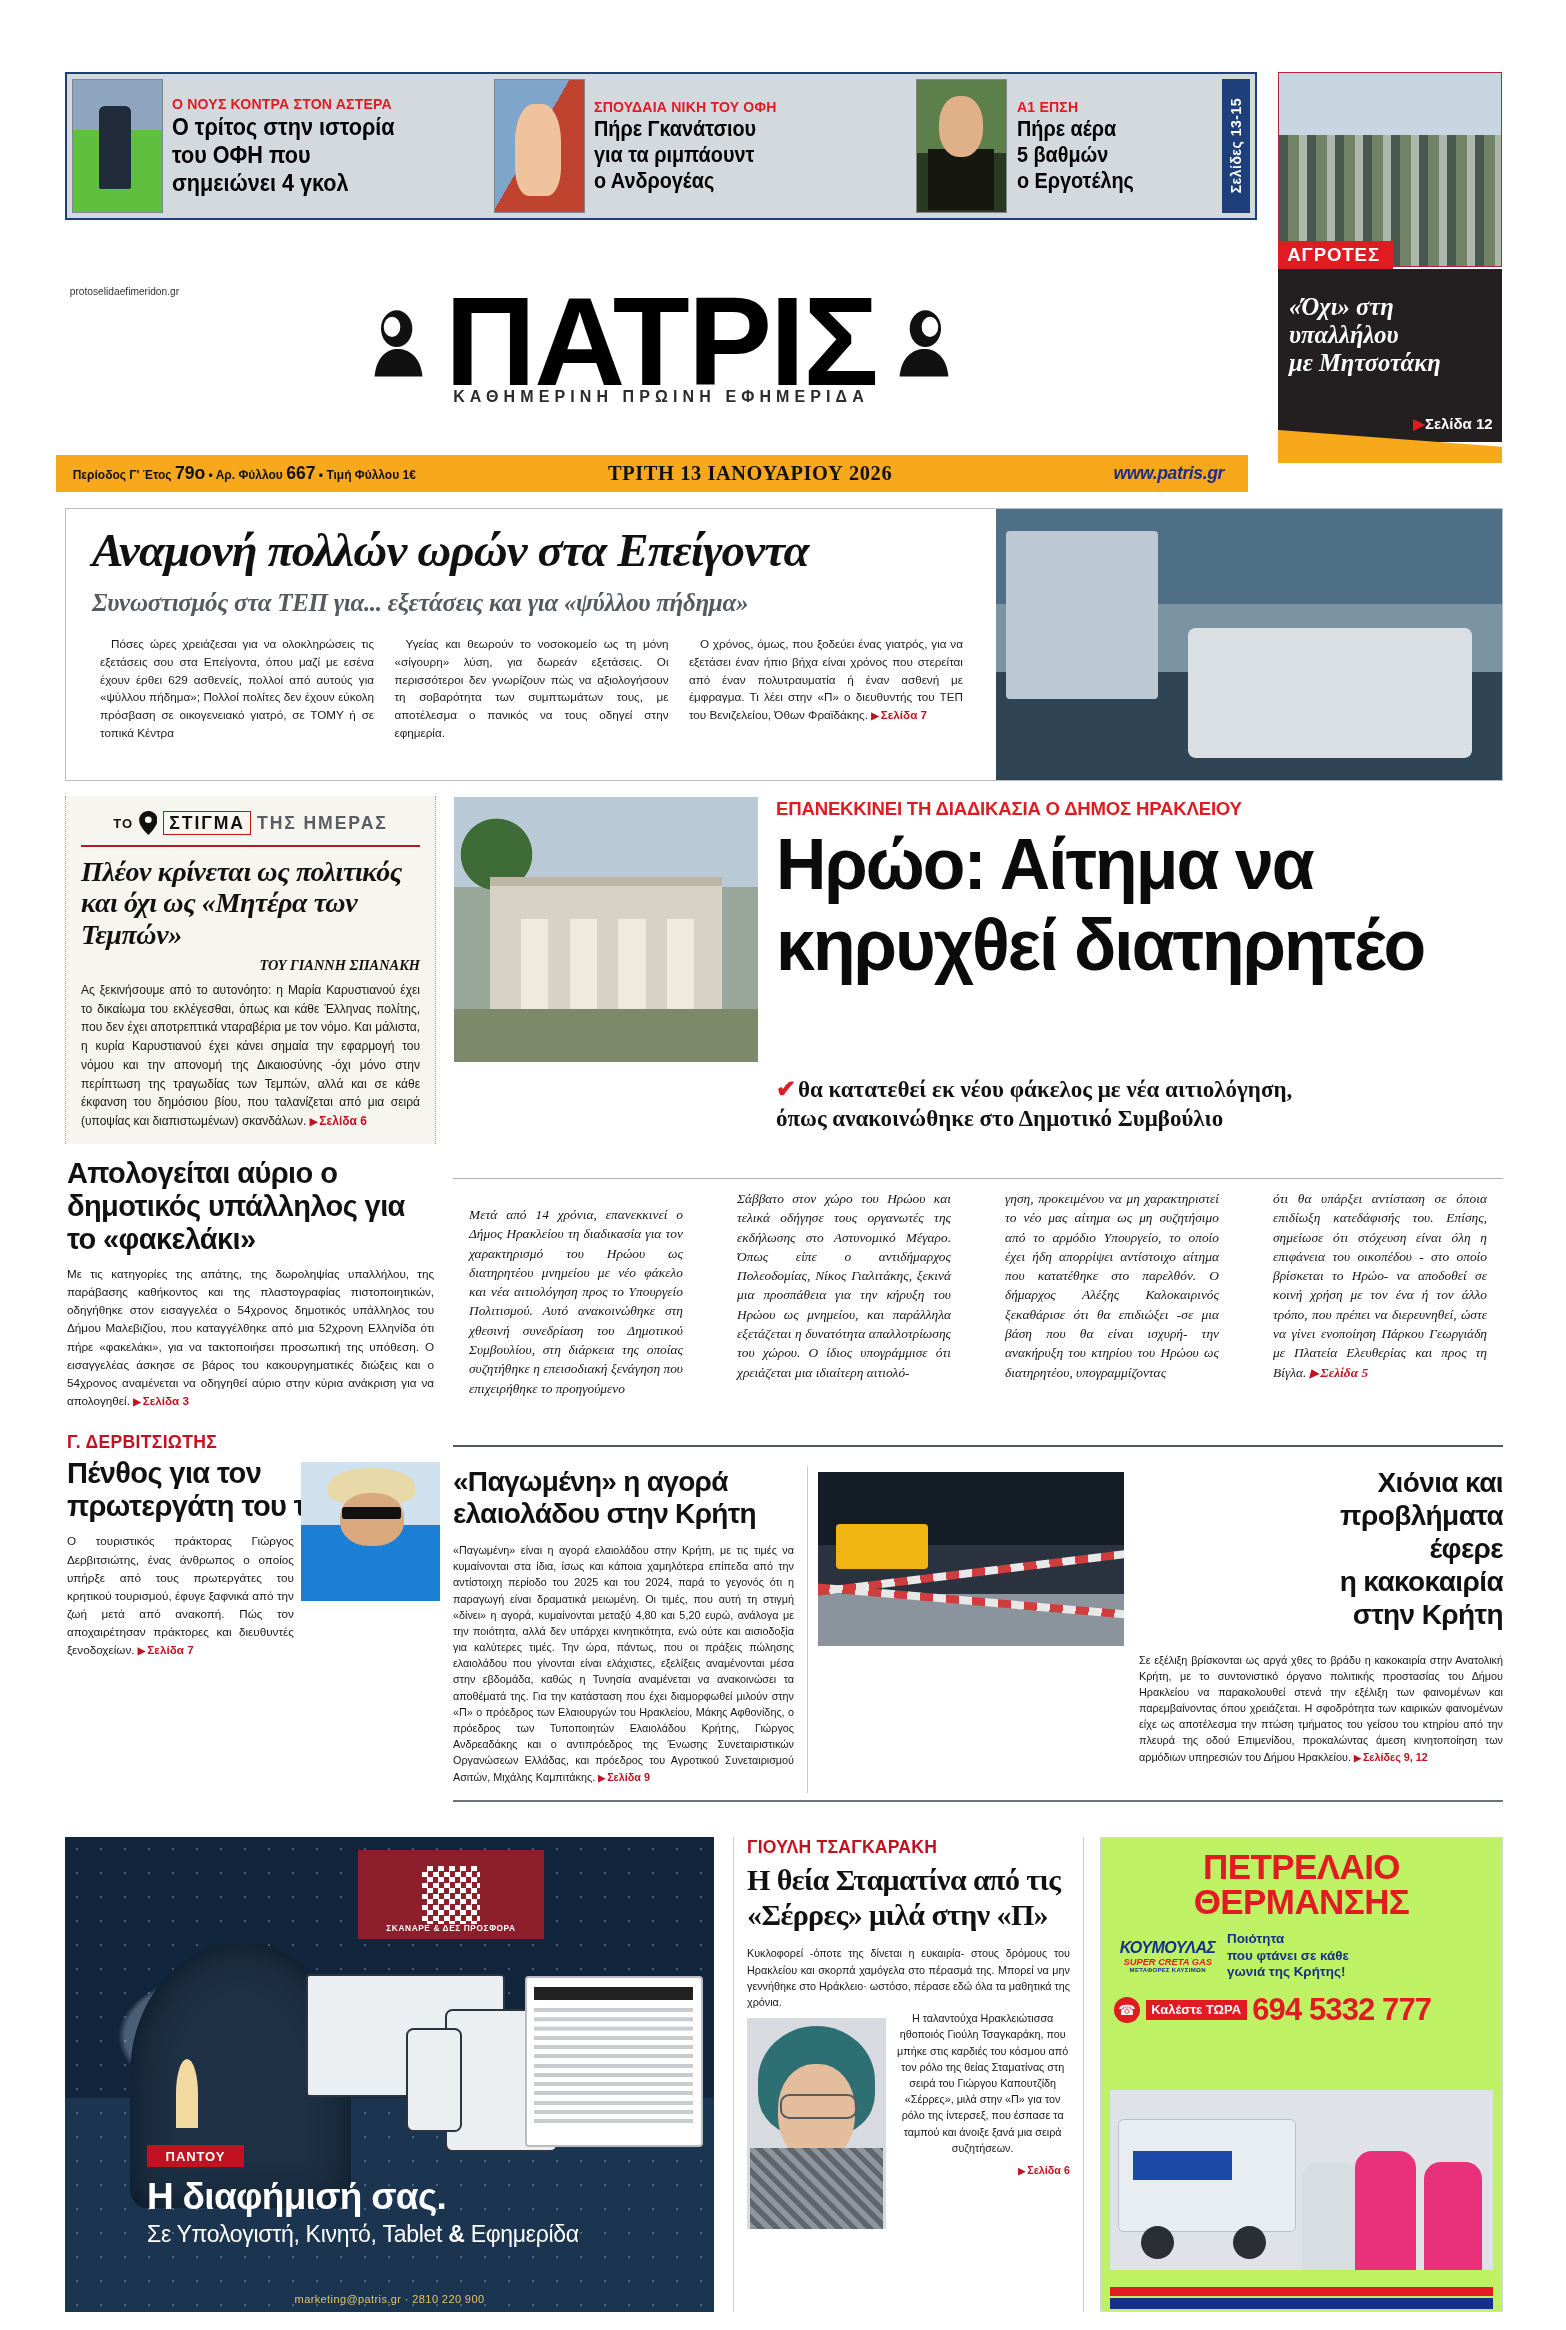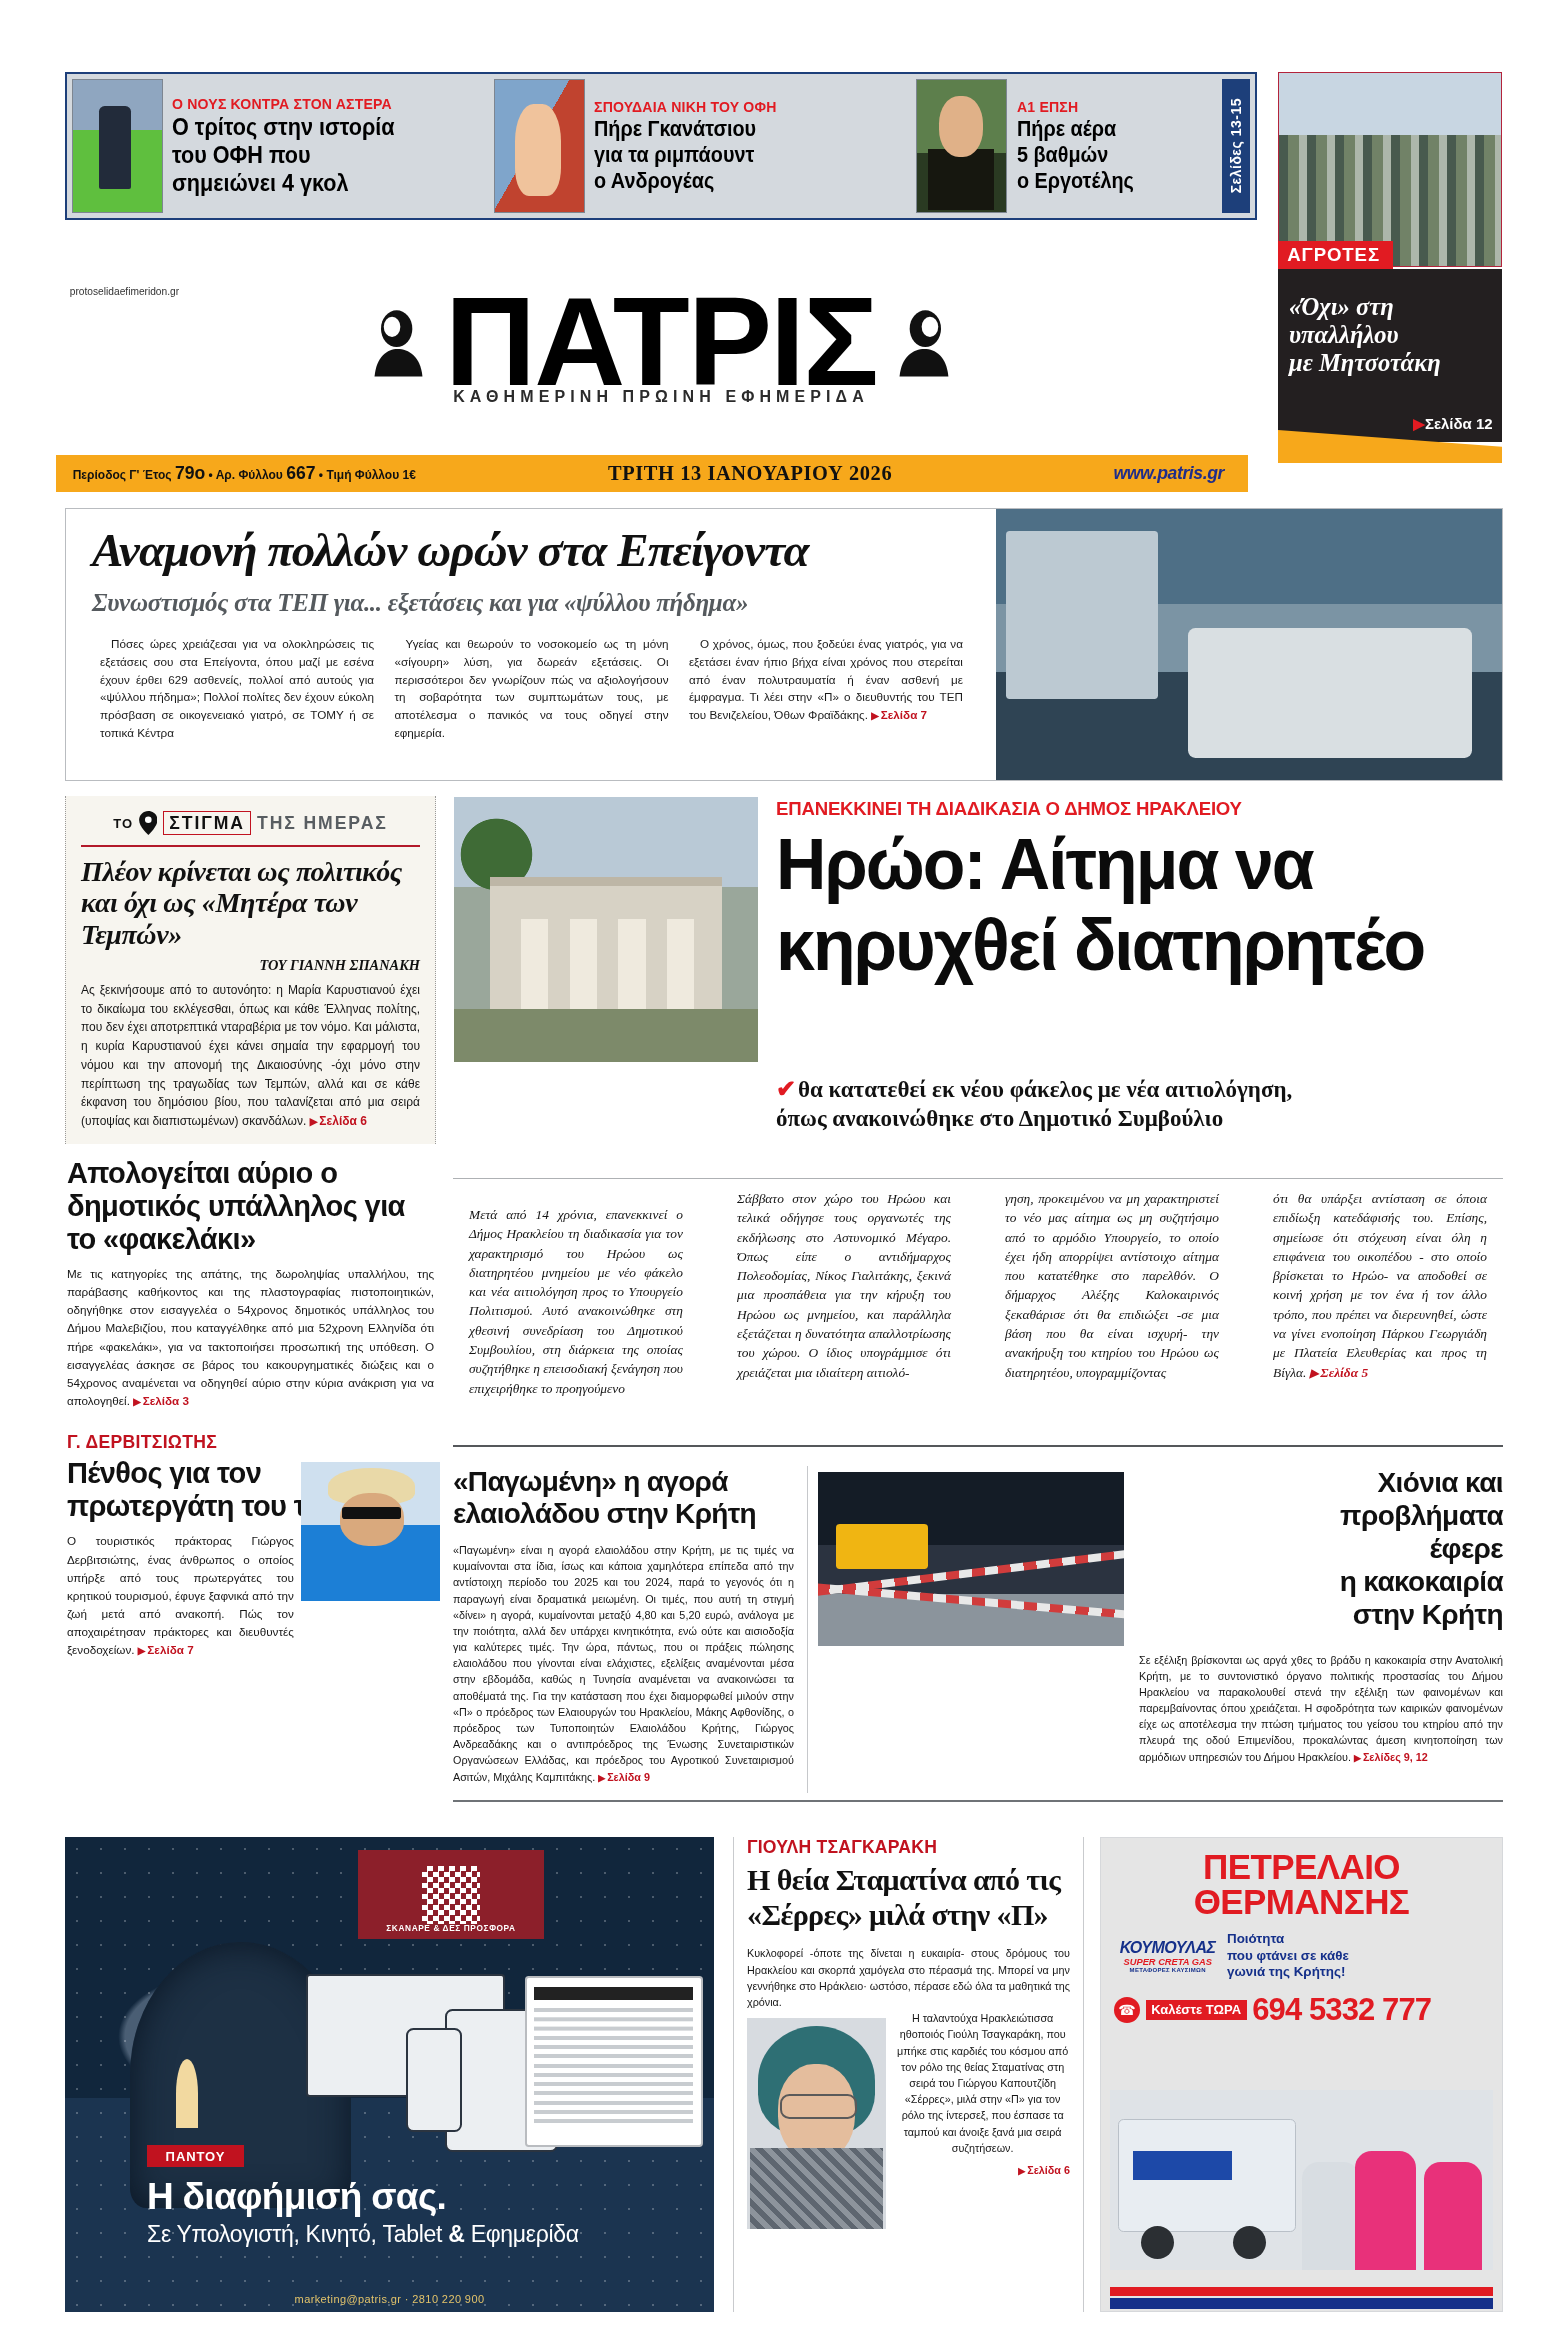--- a/index.html
+++ b/index.html
@@ -160,21 +160,21 @@
   .tsag-b1{font-size:10.8px;line-height:1.5;text-align:justify;margin-top:13px;color:#161616;}
   .tsag-wrapimg{float:left;width:139px;height:211px;margin:7.4px 9.3px 3.7px 0;overflow:hidden;background:#cfd3d8;}
   .tw{position:relative;width:100%;height:100%;background:linear-gradient(#d7dbe0 0 100%);}
   .tw .hairx{position:absolute;left:8%;top:4%;width:84%;height:52%;background:#2e6f74;border-radius:50% 50% 38% 38%;}
   .tw .facex{position:absolute;left:22%;top:22%;width:56%;height:46%;background:#e4bd9d;border-radius:46%;}
   .tw .glx{position:absolute;left:24%;top:36%;width:52%;height:10%;border:2.8px solid #5a5a5a;border-radius:9.3px;}
   .tw .bodyx{position:absolute;left:2%;top:62%;width:96%;height:38%;background:repeating-linear-gradient(45deg,#8d949c 0 5.6px,#5e6670 5.6px 11px);}
   .tsag-b2{font-size:10.8px;line-height:1.5;text-align:center;color:#161616;}
   .tsag-pg{text-align:right;margin-top:5.6px;}
 
-  .petro{position:absolute;left:1100px;top:1837px;width:403px;height:475px;border:0.9px solid #d6d8db;box-sizing:border-box;background:#e5e5e5;overflow:hidden;}
+  .petro{position:absolute;left:1100px;top:1837px;width:403px;height:475px;border:0.9px solid #d6d8db;box-sizing:border-box;background:#bef264;overflow:hidden;}
   .pt-h1{text-align:center;color:#e11b22;font-size:35px;font-weight:bold;letter-spacing:-0.6px;margin-top:9.3px;}
   .pt-h2{text-align:center;color:#e11b22;font-size:35px;font-weight:bold;letter-spacing:-0.6px;margin-top:-5.6px;}
   .pt-brand{display:flex;gap:9.3px;align-items:center;padding:9.3px 13px 0 16.7px;}
   .pt-logo{width:100px;text-align:center;}
   .pt-logo .l1{color:#15308a;font-size:16px;font-weight:bold;font-style:italic;letter-spacing:-0.4px;}
   .pt-logo .l2{color:#e11b22;font-size:9.3px;font-weight:bold;font-style:italic;}
   .pt-logo .l3{color:#15308a;font-size:6px;font-weight:bold;letter-spacing:0.3px;}
   .pt-slog{color:#15308a;font-size:13.4px;font-weight:bold;line-height:1.24;}
   .pt-cta{display:flex;align-items:center;gap:5.6px;margin:11px 0 0 13px;}
   .pt-call{background:#e11b22;color:#fff;font-size:13px;font-weight:bold;padding:2.8px 5.6px;}

